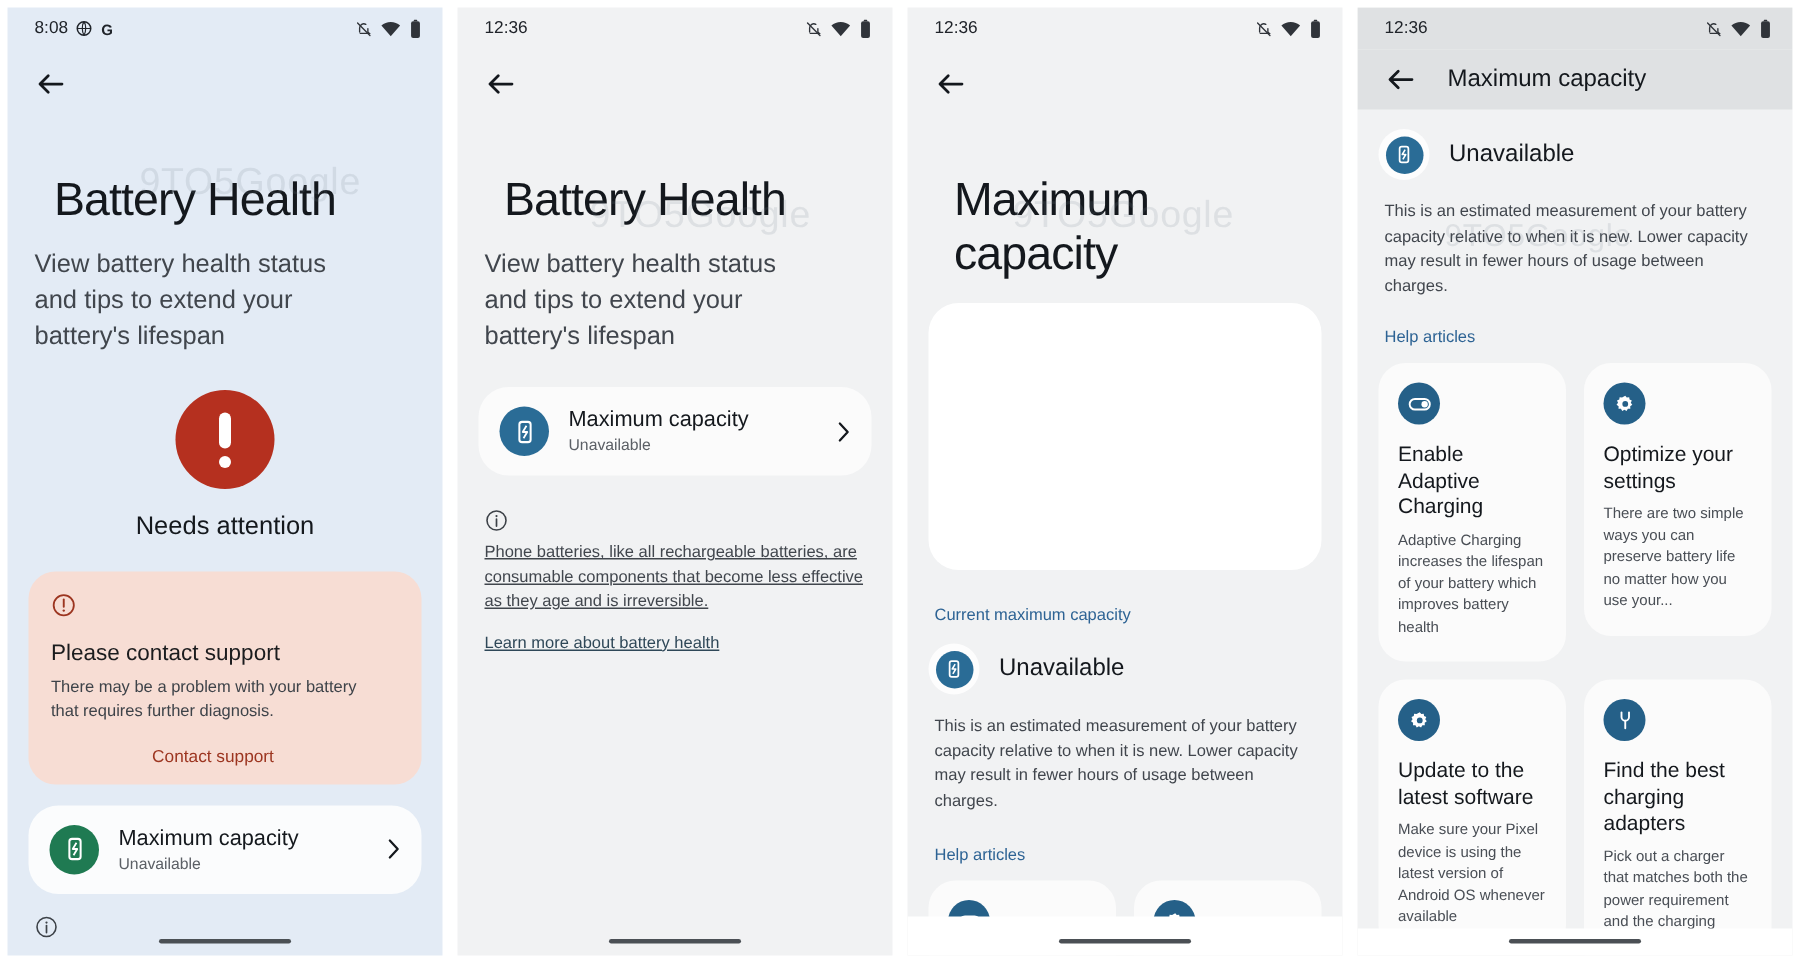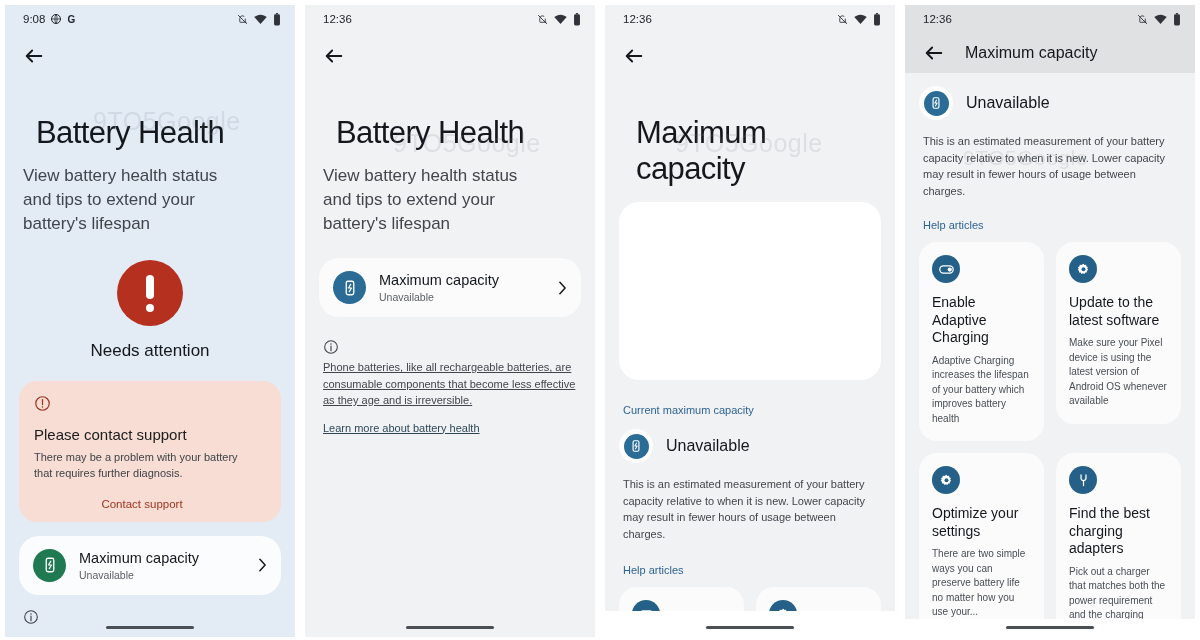--- a/index.html
+++ b/index.html
@@ -169,21 +169,21 @@
 </style>
 </head>
 <body>
 
 <div class="screens">
 
   <div class="panel p1">
     <div class="inner">
       <div class="statusbar">
         <div class="sb-left">
-          <span>9:08</span>
+          <span>8:08</span>
           <svg class="sb-ico" width="12" height="12" viewBox="0 0 24 24">
               <circle cx="12" cy="12" r="9" fill="none" stroke="#20242a" stroke-width="2"></circle>
               <path d="M3 12h18M12 3c3 3.5 3 14 0 18M12 3c-3 3.5-3 14 0 18" fill="none" stroke="#20242a" stroke-width="1.6"></path>
             </svg>
           <svg class="sb-ico" width="12" height="13" viewBox="0 0 24 24">
               <text x="1" y="19" font-family="Liberation Sans, sans-serif" font-size="20" font-weight="bold" fill="#20242a">G</text>
             </svg>
         </div>
         <div class="sb-right">
           <svg class="sb-ico" width="11" height="13" viewBox="0 0 24 24">
@@ -458,32 +458,32 @@
             <div class="help-title">Enable Adaptive Charging</div>
             <div class="help-body">Adaptive Charging increases the lifespan of your battery which improves battery health</div>
           </div>
           <div class="help-card">
             <div class="help-ic">
               <svg width="15" height="15" viewBox="0 0 24 24">
                   <path d="M12 2.8l1.6 2.1 2.6-.5.4 2.6 2.4 1.1-1.1 2.4 1.6 2.1-2.2 1.5.1 2.6-2.6.2-1.4 2.2-2.3-1.2-2.3 1.2-1.4-2.2-2.6-.2.1-2.6-2.2-1.5 1.6-2.1L3.2 8.1 5.6 7 6 4.4l2.6.5z" fill="#fff"></path>
                   <circle cx="12" cy="11.6" r="3.1" fill="#256088"></circle>
                 </svg>
             </div>
-            <div class="help-title">Update to the latest software</div>
-            <div class="help-body">Make sure your Pixel device is using the latest version of Android OS whenever available</div>
+            <div class="help-title">Optimize your settings</div>
+            <div class="help-body">There are two simple ways you can preserve battery life no matter how you use your...</div>
           </div>
           <div class="help-card">
             <div class="help-ic">
               <svg width="15" height="15" viewBox="0 0 24 24">
                   <path d="M12 2.8l1.6 2.1 2.6-.5.4 2.6 2.4 1.1-1.1 2.4 1.6 2.1-2.2 1.5.1 2.6-2.6.2-1.4 2.2-2.3-1.2-2.3 1.2-1.4-2.2-2.6-.2.1-2.6-2.2-1.5 1.6-2.1L3.2 8.1 5.6 7 6 4.4l2.6.5z" fill="#fff"></path>
                   <circle cx="12" cy="11.6" r="3.1" fill="#256088"></circle>
                 </svg>
             </div>
-            <div class="help-title">Optimize your settings</div>
-            <div class="help-body">There are two simple ways you can preserve battery life no matter how you use your...</div>
+            <div class="help-title">Update to the latest software</div>
+            <div class="help-body">Make sure your Pixel device is using the latest version of Android OS whenever available</div>
           </div>
           <div class="help-card">
             <div class="help-ic">
               <svg width="15" height="15" viewBox="0 0 24 24">
                   <path d="M8 3v5a4 4 0 0 0 8 0V3" fill="none" stroke="#fff" stroke-width="2" stroke-linecap="round"></path>
                   <path d="M12 12v8" stroke="#fff" stroke-width="2" stroke-linecap="round"></path>
                 </svg>
             </div>
             <div class="help-title">Find the best charging adapters</div>
             <div class="help-body">Pick out a charger that matches both the power requirement and the charging standard</div>

